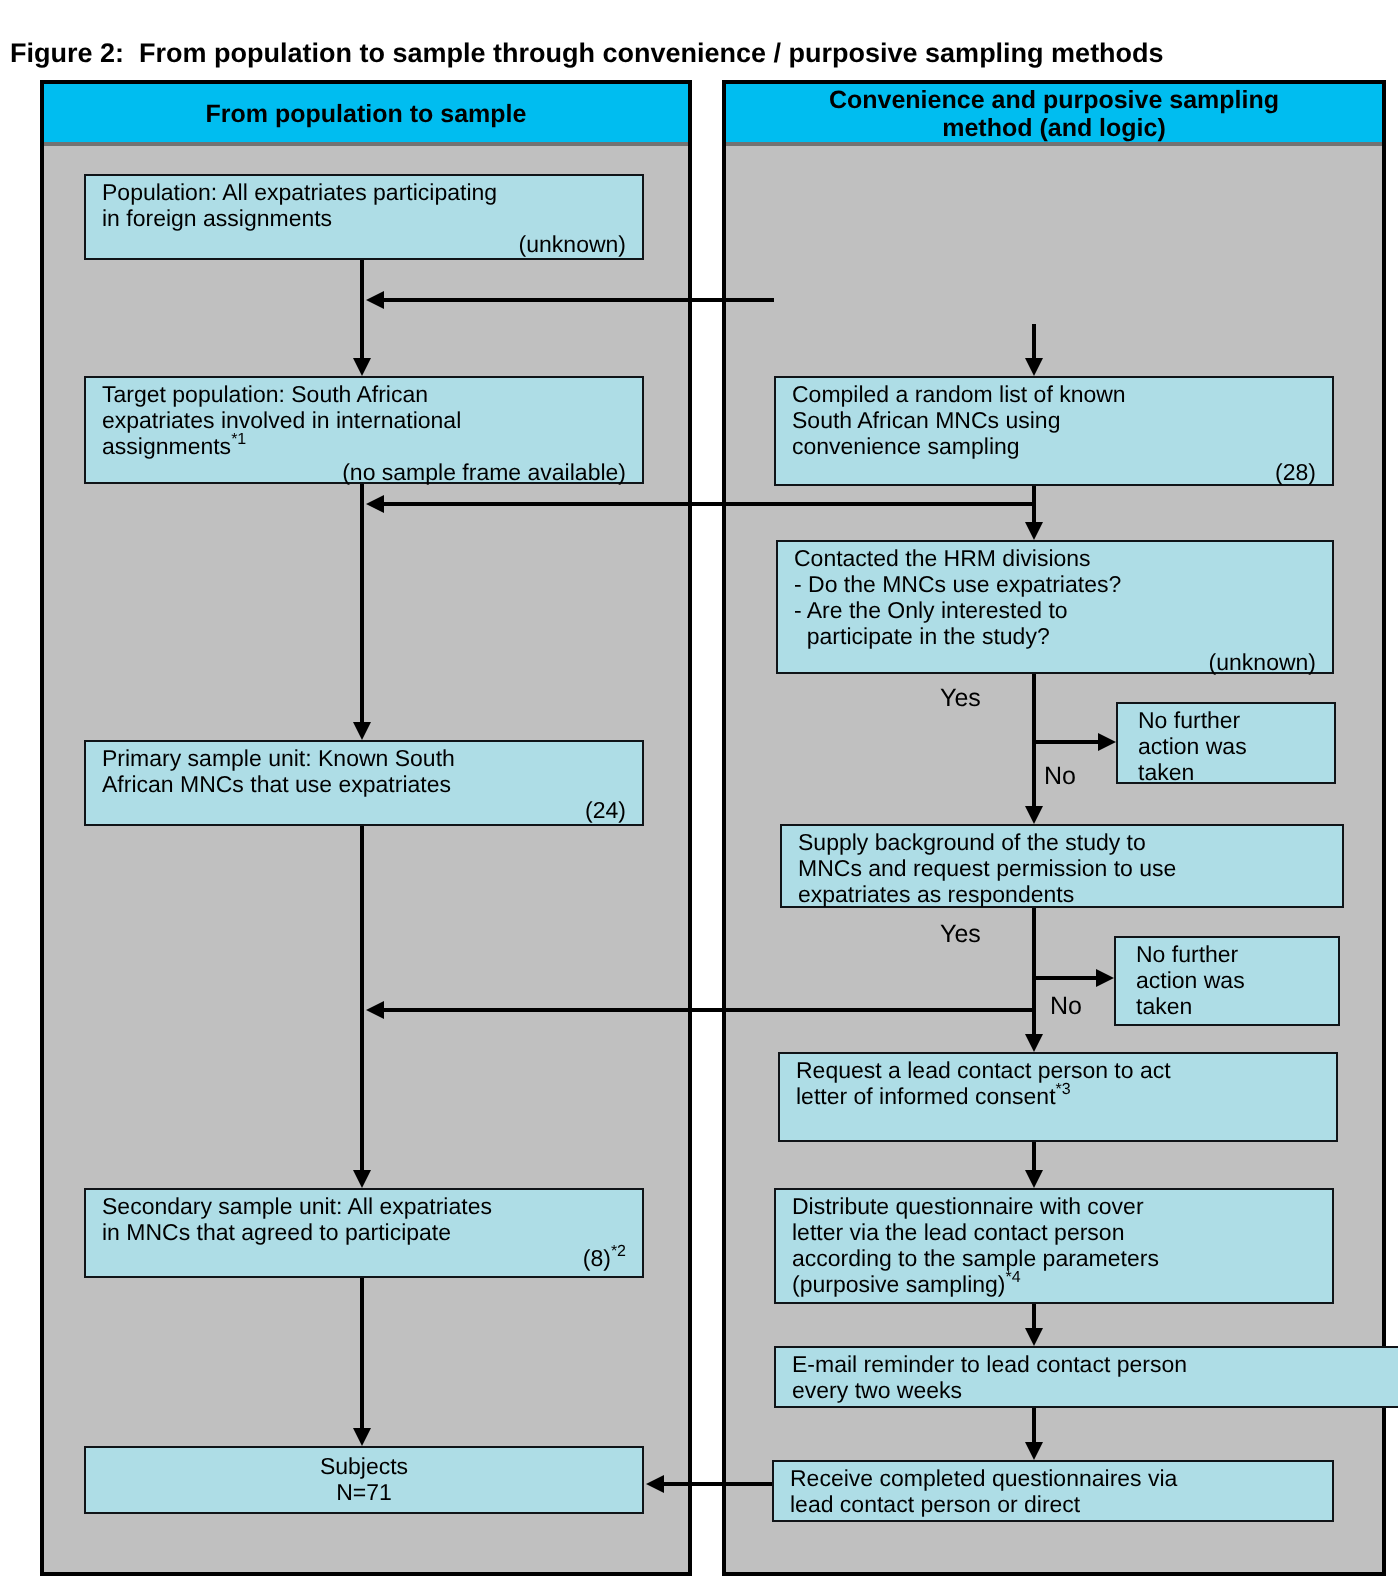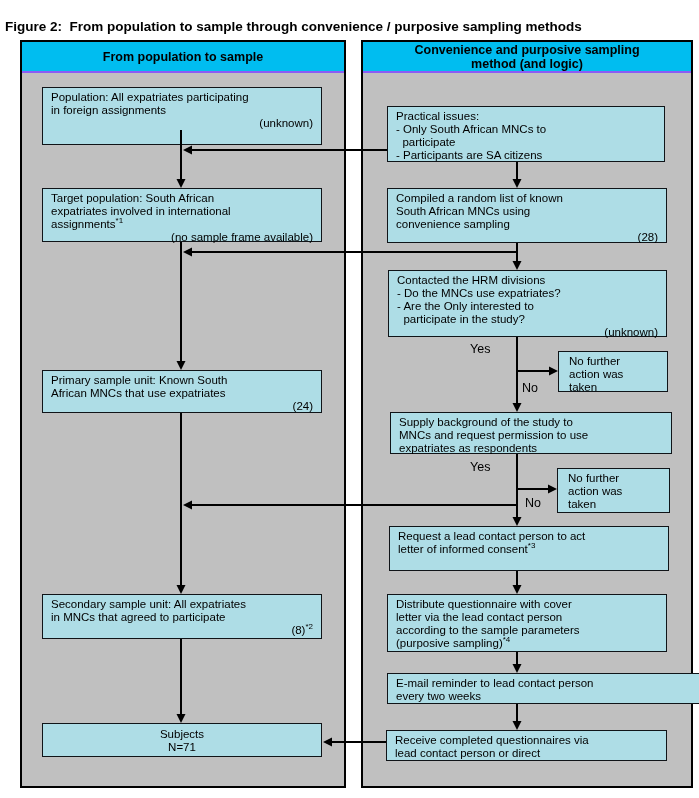--- a/index.html
+++ b/index.html
@@ -3,21 +3,21 @@
 <meta charset="utf-8">
 <style>
   html,body{margin:0;padding:0;background:#ffffff;}
   .page{position:relative;width:699px;height:798px;background:#ffffff;
         font-family:"Liberation Sans",sans-serif;color:#000;overflow:hidden;}
   .figure-title{position:absolute;left:5px;top:19px;font-size:13.5px;font-weight:bold;white-space:pre;}
   .panel{position:absolute;top:40px;height:748px;background:var(--gray,#c0c0c0);
          border:2px solid #000;box-sizing:border-box;}
   .panel-left{left:20px;width:326px;}
   .panel-right{left:361px;width:332px;}
-  .panel-header{height:31px;background:var(--cyan,#00bdf0);border-bottom:2px solid #8b5cf6;
+  .panel-header{height:31px;background:var(--cyan,#00bdf0);border-bottom:2px solid #737373;
                 box-sizing:border-box;font-weight:bold;font-size:12.5px;line-height:14px;
                 display:flex;flex-direction:column;justify-content:center;text-align:center;}
   .box{position:absolute;background:var(--boxfill,#aedde6);border:1.5px solid #101418;
        box-sizing:border-box;padding:3px 8px 2px 8px;font-size:11.5px;line-height:13px;}
   .box .line{white-space:pre-wrap;}
   .box .note{text-align:right;}
   .box.center{text-align:center;padding-top:4px;}
   sup{font-size:8px;line-height:0;}
   .flow-label{position:absolute;font-size:12.5px;line-height:13px;}
   svg.overlay{position:absolute;left:0;top:0;pointer-events:none;}
@@ -37,21 +37,21 @@
     </div>
   </div>
 
   <div class="panel panel-right">
     <div class="panel-header">
       <div>Convenience and purposive sampling</div>
       <div>method (and logic)</div>
     </div>
   </div>
 
-  <div class="box" style="left:42px;top:87px;width:280px;height:58px;">
+  <div class="box" style="left:42px;top:87px;width:280px;height:43px;">
     <div class="line">Population: All expatriates participating</div>
     <div class="line">in foreign assignments</div>
     <div class="line note">(unknown)</div>
   </div>
 
   <div class="box" style="left:42px;top:188px;width:280px;height:54px;">
     <div class="line">Target population: South African</div>
     <div class="line">expatriates involved in international</div>
     <div class="line"><span>assignments</span><sup>*1</sup></div>
     <div class="line note">(no sample frame available)</div>
@@ -67,26 +67,20 @@
     <div class="line">Secondary sample unit: All expatriates</div>
     <div class="line">in MNCs that agreed to participate</div>
     <div class="line note"><span>(8)</span><sup>*2</sup></div>
   </div>
 
   <div class="box center" style="left:42px;top:723px;width:280px;height:34px;">
     <div class="line">Subjects</div>
     <div class="line">N=71</div>
   </div>
 
-  <div class="box" style="left:387px;top:106px;width:278px;height:56px;">
-    <div class="line">Practical issues:</div>
-    <div class="line">- Only South African MNCs to</div>
-    <div class="line">  participate</div>
-    <div class="line">- Participants are SA citizens</div>
-  </div>
 
   <div class="box" style="left:387px;top:188px;width:280px;height:55px;">
     <div class="line">Compiled a random list of known</div>
     <div class="line">South African MNCs using</div>
     <div class="line">convenience sampling</div>
     <div class="line note">(28)</div>
   </div>
 
   <div class="box" style="left:388px;top:270px;width:279px;height:67px;">
     <div class="line">Contacted the HRM divisions</div>

